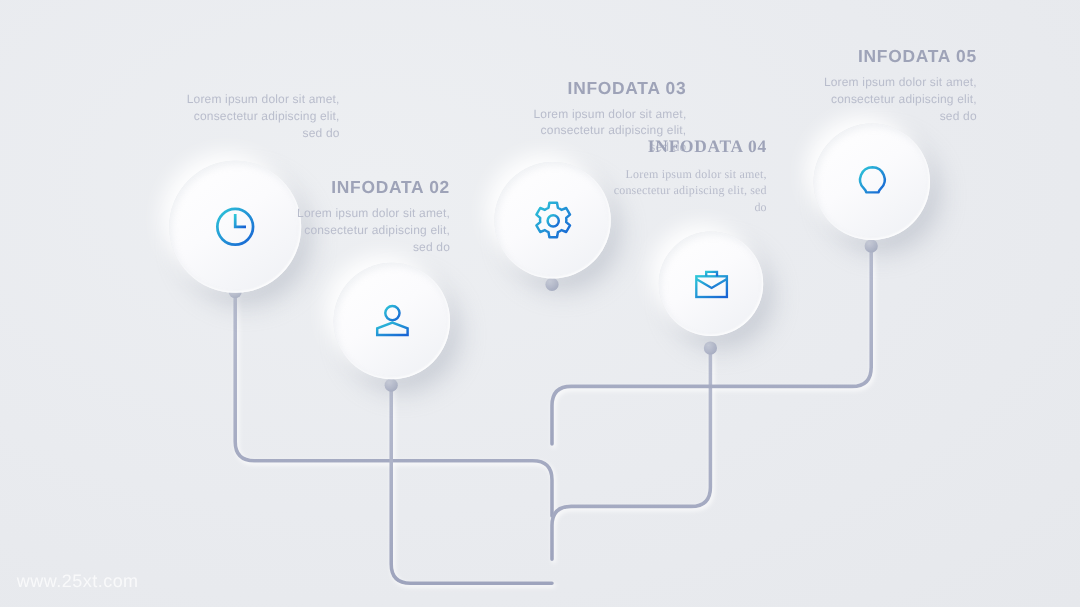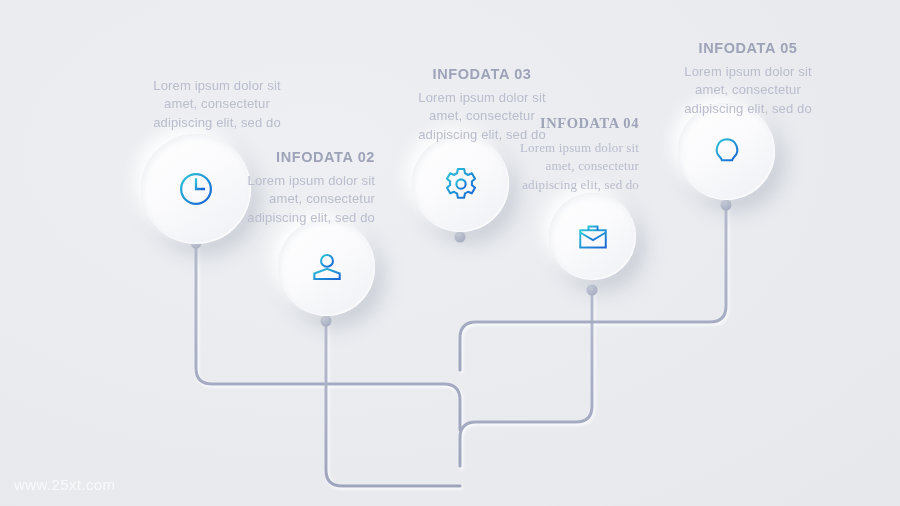--- a/index.html
+++ b/index.html
@@ -54,27 +54,27 @@
   }
   .txt h3 {
     margin: 0 0 7px 0;
     font-size: 14.5px;
     font-weight: bold;
     letter-spacing: 0.6px;
     color: #9ea3b8;
   }
   .txt p {
     margin: 0;
-    font-size: 13px;
+    font-size: 10px;
     line-height: 1.42;
     color: #b9bdcc;
     letter-spacing: 0.15px;
   }
   .txt.align-right { text-align: right; }
-  .txt.align-left  { text-align: center; }
+  .txt.align-left  { text-align: right; }
 
   
   #watermark {
     position: absolute;
     left: 14px;
     top: 476px;
     font-size: 15px;
     letter-spacing: 0.4px;
     color: rgba(255,255,255,0.72);
     user-select: none;
@@ -195,21 +195,21 @@
 
   <div class="txt align-left" style="left:151px; top:77px; width:132px;">
     <p>Lorem ipsum dolor sit amet, consectetur adipiscing elit, sed do</p>
   </div>
 
   <div class="txt align-right" style="left:243px; top:149px; width:132px;">
     <h3>INFODATA 02</h3>
     <p>Lorem ipsum dolor sit amet, consectetur adipiscing elit, sed do</p>
   </div>
 
-  <div class="txt align-left" style="left:416px; top:66px; width:132px;">
+  <div class="txt align-left" style="left:440px; top:66px; width:132px;">
     <h3>INFODATA 03</h3>
     <p>Lorem ipsum dolor sit amet, consectetur adipiscing elit, sed do</p>
   </div>
 
   <div class="txt align-right" style="left:507px; top:115px; width:132px;font-family:Liberation Serif, serif;">
     <h3>INFODATA 04</h3>
     <p>Lorem ipsum dolor sit amet, consectetur adipiscing elit, sed do</p>
   </div>
 
   <div class="txt align-left" style="left:682px; top:40px; width:132px;">

